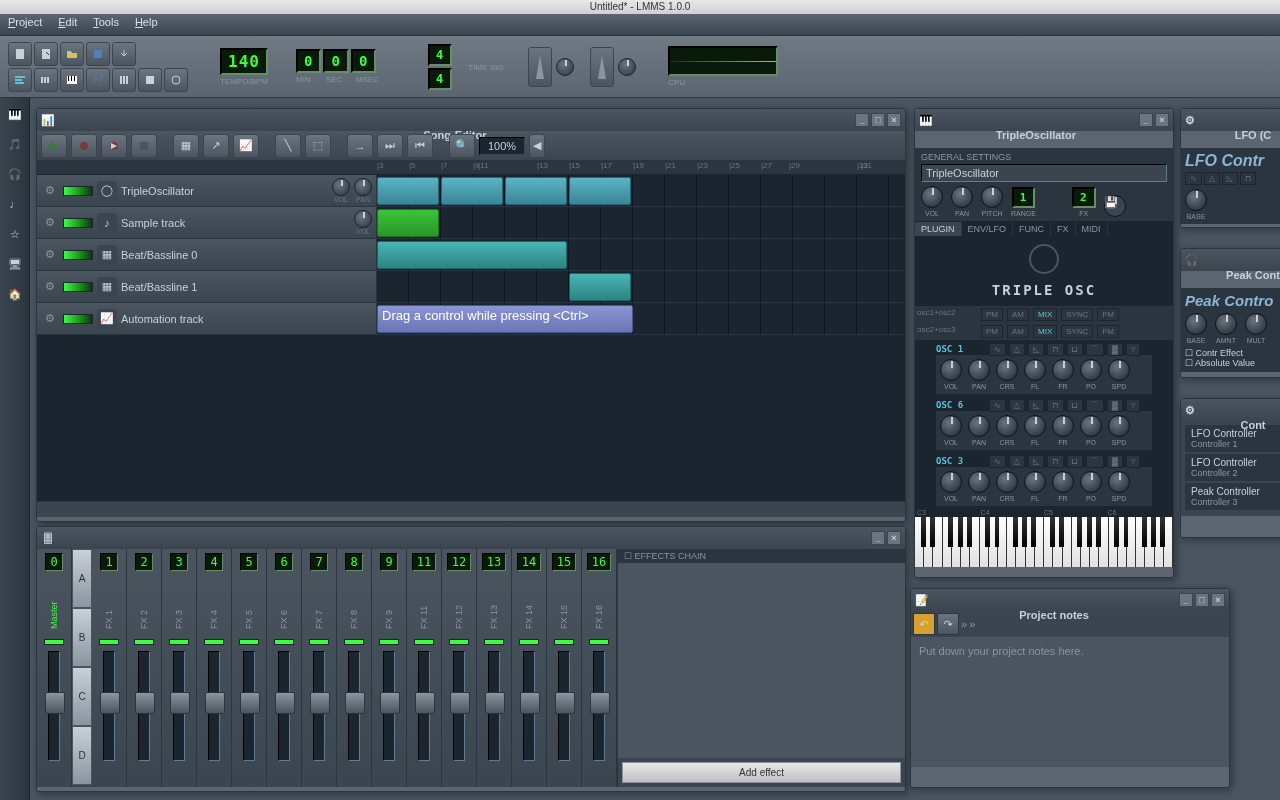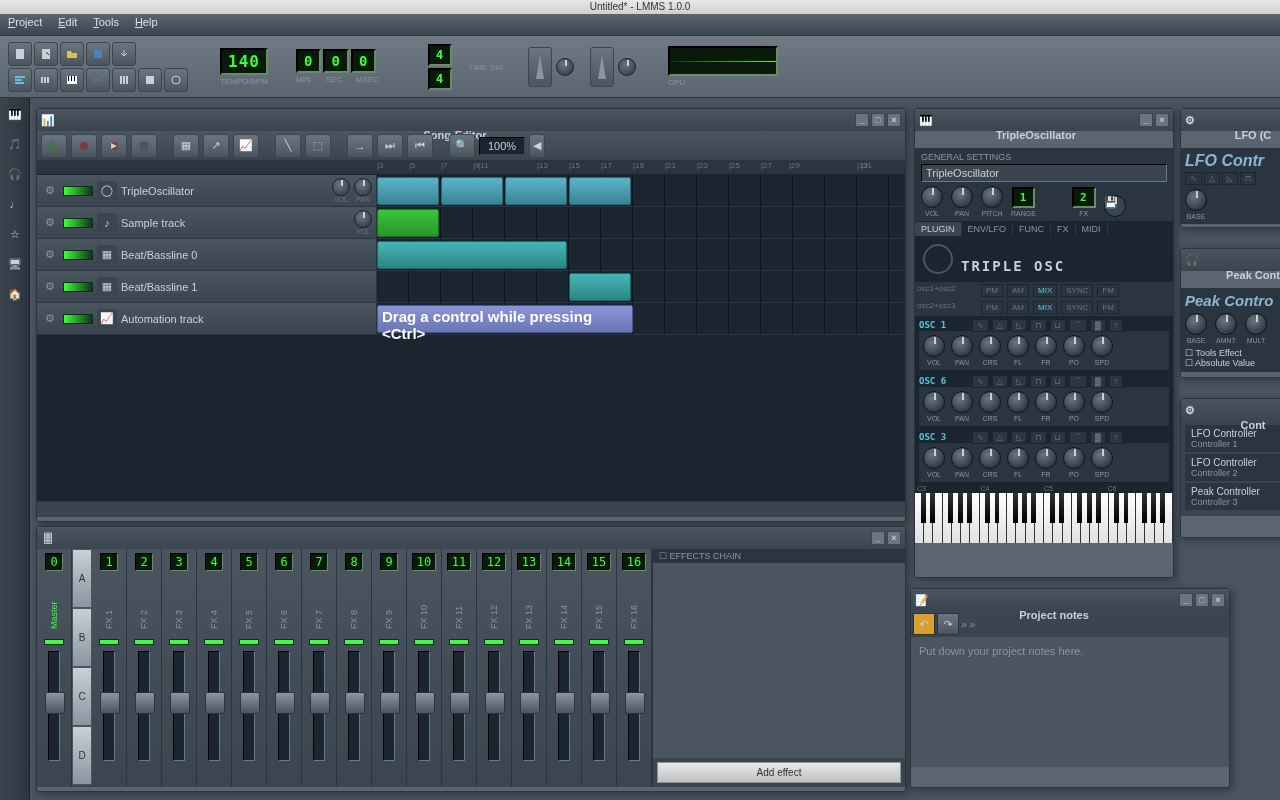--- a/index.html
+++ b/index.html
@@ -41,21 +41,21 @@
 .track-name { flex: 1; color: #c8d0d8; font-size: 11px; }
 .track-knobs { display: flex; gap: 4px; align-items: center; }
 .mini-knob { width: 18px; height: 18px; background: radial-gradient(circle at 40% 35%, #6a7580, #2a3540); border-radius: 50%; border: 1px solid #1a2530; position: relative; }
 .mini-knob::after { content: ''; position: absolute; width: 2px; height: 6px; background: #c8d0d8; top: 1px; left: 8px; }
 .knob-label { font-size: 7px; color: #6a7580; text-align: center; }
 .track-content { flex: 1; position: relative; background: repeating-linear-gradient(to right, #1a2530 0, #1a2530 31px, #0a1520 31px, #0a1520 32px); }
 .clip { position: absolute; height: 28px; top: 2px; border-radius: 2px; }
 .clip-teal { background: linear-gradient(#5ab5c5, #3a8595); border: 1px solid #2a6575; }
 .clip-green { background: linear-gradient(#3ac53a, #2a952a); border: 1px solid #1a751a; }
 .clip-cyan { background: linear-gradient(#4ab5b5, #2a8585); border: 1px solid #1a6565; }
-.clip-blue { background: linear-gradient(#8a95d5, #6a75b5); border: 1px solid #4a5595; color: #fff; font-size: 15px; padding: 2px 4px; font-weight: bold; }
+.clip-blue { background: linear-gradient(#8a95d5, #6a75b5); border: 1px solid #4a5595; color: #fff; font-size: 13px; padding: 2px 4px; }
 .song-scrollbar { height: 16px; background: #3a4550; border-top: 1px solid #2a3540; }
 
 
 .fx-body { display: flex; height: 238px; background: #3a4550; }
 .fx-channels { display: flex; overflow-x: auto; }
 .fx-channel { width: 35px; background: linear-gradient(#4a5560, #3a4550); border-right: 1px solid #2a3540; display: flex; flex-direction: column; align-items: center; padding: 4px 2px; }
 .fx-num { background: #0a1a0a; color: #3aff3a; font-family: monospace; font-size: 12px; padding: 1px 4px; border: 1px inset #2a3a2a; }
 .fx-name { writing-mode: vertical-rl; transform: rotate(180deg); font-size: 9px; color: #8a959f; margin: 8px 0; height: 50px; }
 .fx-led { width: 20px; height: 6px; background: #3aff3a; border: 1px solid #1a2530; margin: 2px 0; }
 .fx-fader { width: 12px; height: 110px; background: #1a2530; border: 1px inset #2a3540; position: relative; margin-top: 4px; }
@@ -74,24 +74,24 @@
 .gen-label { font-size: 9px; color: #8a959f; }
 .plugin-name-input { width: 100%; background: #3a4550; border: 1px inset #2a3540; color: #c8d0d8; padding: 2px 4px; font-size: 11px; margin-top: 2px; }
 .knob-row { display: flex; gap: 8px; align-items: flex-end; margin-top: 4px; }
 .knob-group { display: flex; flex-direction: column; align-items: center; }
 .pknob { width: 22px; height: 22px; background: radial-gradient(circle at 40% 35%, #6a7580, #1a2530); border-radius: 50%; border: 1px solid #0a1520; position: relative; }
 .pknob::after { content: ''; position: absolute; width: 2px; height: 7px; background: #c8d0d8; top: 1px; left: 10px; }
 .plabel { font-size: 7px; color: #8a959f; margin-top: 2px; }
 .tab-row { display: flex; background: #1a2530; }
 .ptab { padding: 2px 6px; font-size: 9px; color: #8a959f; border-right: 1px solid #2a3540; cursor: pointer; }
 .ptab.active { background: #3a4550; color: #c8d0d8; }
-.triple-osc-logo { background: #1a2530; padding: 8px; display: flex; align-items: flex-end; gap: 8px; }
+.triple-osc-logo { background: #1a2530; padding: 8px; display: flex; align-items: center; gap: 8px; flex-direction: column; }
 .osc-logo-circle { width: 30px; height: 30px; border: 2px solid #4a5560; border-radius: 50%; }
 .osc-logo-text { color: #c8d0d8; font-size: 14px; font-weight: bold; letter-spacing: 2px; font-family: monospace; }
-.osc-section { background: #1a2530; padding: 2px 4px; }
+.osc-section { background: #1a2530; padding: 2px 21px; }
 .osc-label { font-size: 9px; color: #5ac5d5; font-family: monospace; font-weight: bold; display: inline-block; width: 50px; }
 .osc-knobs { display: flex; gap: 6px; padding: 4px; background: #2a3540; }
 .mod-row { display: flex; gap: 4px; padding: 2px; font-size: 8px; }
 .mod-btn { padding: 1px 4px; background: #2a3540; border: 1px solid #1a2530; color: #6a7580; font-size: 8px; }
 .mod-btn.active { color: #5ac5d5; }
 .keyboard { height: 50px; background: #fff; position: relative; display: flex; }
 .wkey { flex: 1; border-right: 1px solid #333; background: linear-gradient(#fff, #e0e0e0); position: relative; }
 .bkey { position: absolute; width: 60%; height: 60%; background: linear-gradient(#333, #000); top: 0; right: -30%; z-index: 1; }
 .key-labels { display: flex; font-size: 7px; color: #6a7580; padding: 1px 2px; background: #1a2530; }
 .key-labels span { flex: 1; }
@@ -469,26 +469,20 @@
     <div class="fx-led"></div>
     <div class="fx-fader"></div>
           </div>
           <div class="fx-channel">
             <div class="fx-num">9</div>
     <div class="fx-name">FX 9</div>
     <div class="fx-led"></div>
     <div class="fx-fader"></div>
           </div>
           <div class="fx-channel">
-            <div class="fx-num">10</div>
-    <div class="fx-name">FX 10</div>
-    <div class="fx-led"></div>
-    <div class="fx-fader"></div>
-          </div>
-          <div class="fx-channel">
             <div class="fx-num">11</div>
     <div class="fx-name">FX 11</div>
     <div class="fx-led"></div>
     <div class="fx-fader"></div>
           </div>
           <div class="fx-channel">
             <div class="fx-num">12</div>
     <div class="fx-name">FX 12</div>
     <div class="fx-led"></div>
     <div class="fx-fader"></div>
@@ -833,21 +827,21 @@
           </div>
         <div class="knob-group">
             <div class="pknob"></div>
             <div class="plabel">AMNT</div>
           </div>
         <div class="knob-group">
             <div class="pknob"></div>
             <div class="plabel">MULT</div>
           </div>
       </div>
-      <div style="font-size:9px;margin-top:4px">☐ <span>Tools Effect</span></div>
+      <div style="font-size:9px;margin-top:4px">☐ <span>Contr Effect</span></div>
       <div style="font-size:9px">☐ <span>Absolute Value</span></div>
     </div>
   </div>
 
   <div class="window" style="left:1150px;top:300px;width:130px;height:140px;overflow:hidden">
     <div class="window-title">
       <span style="width:16px">⚙</span>
       <span class="title-text">Cont</span>
     </div>
     <div class="controller-body" id="controlleritems">

